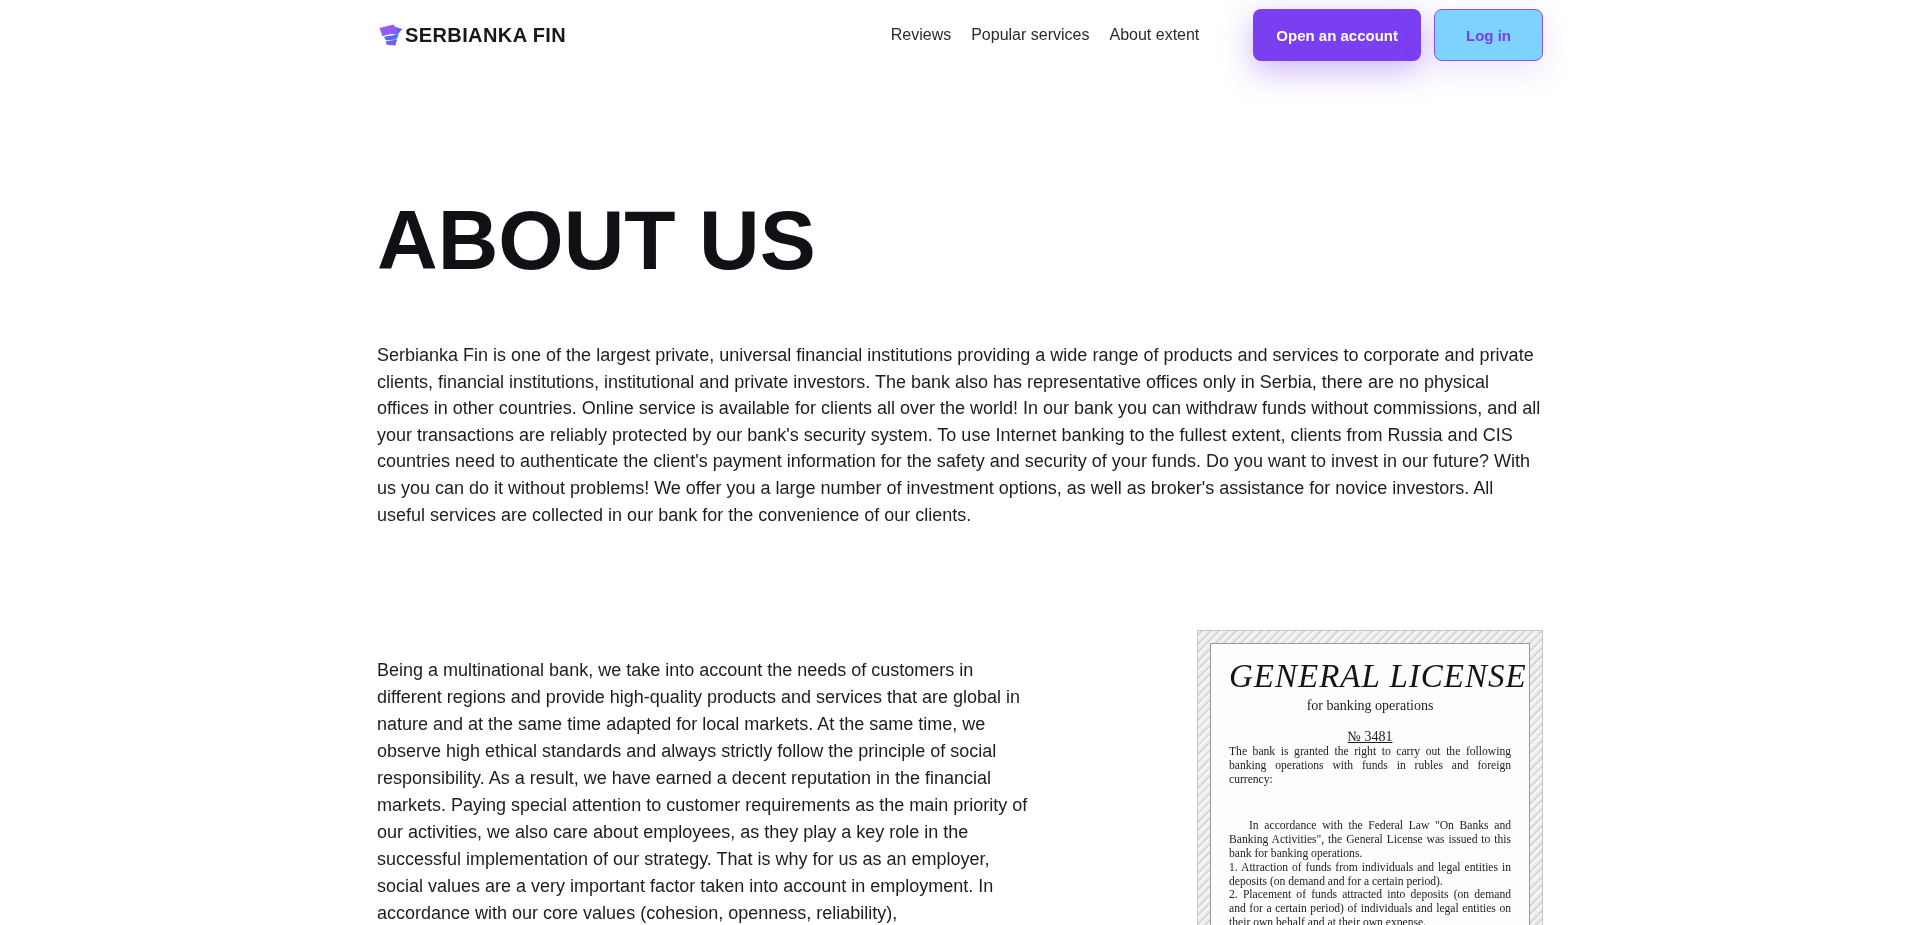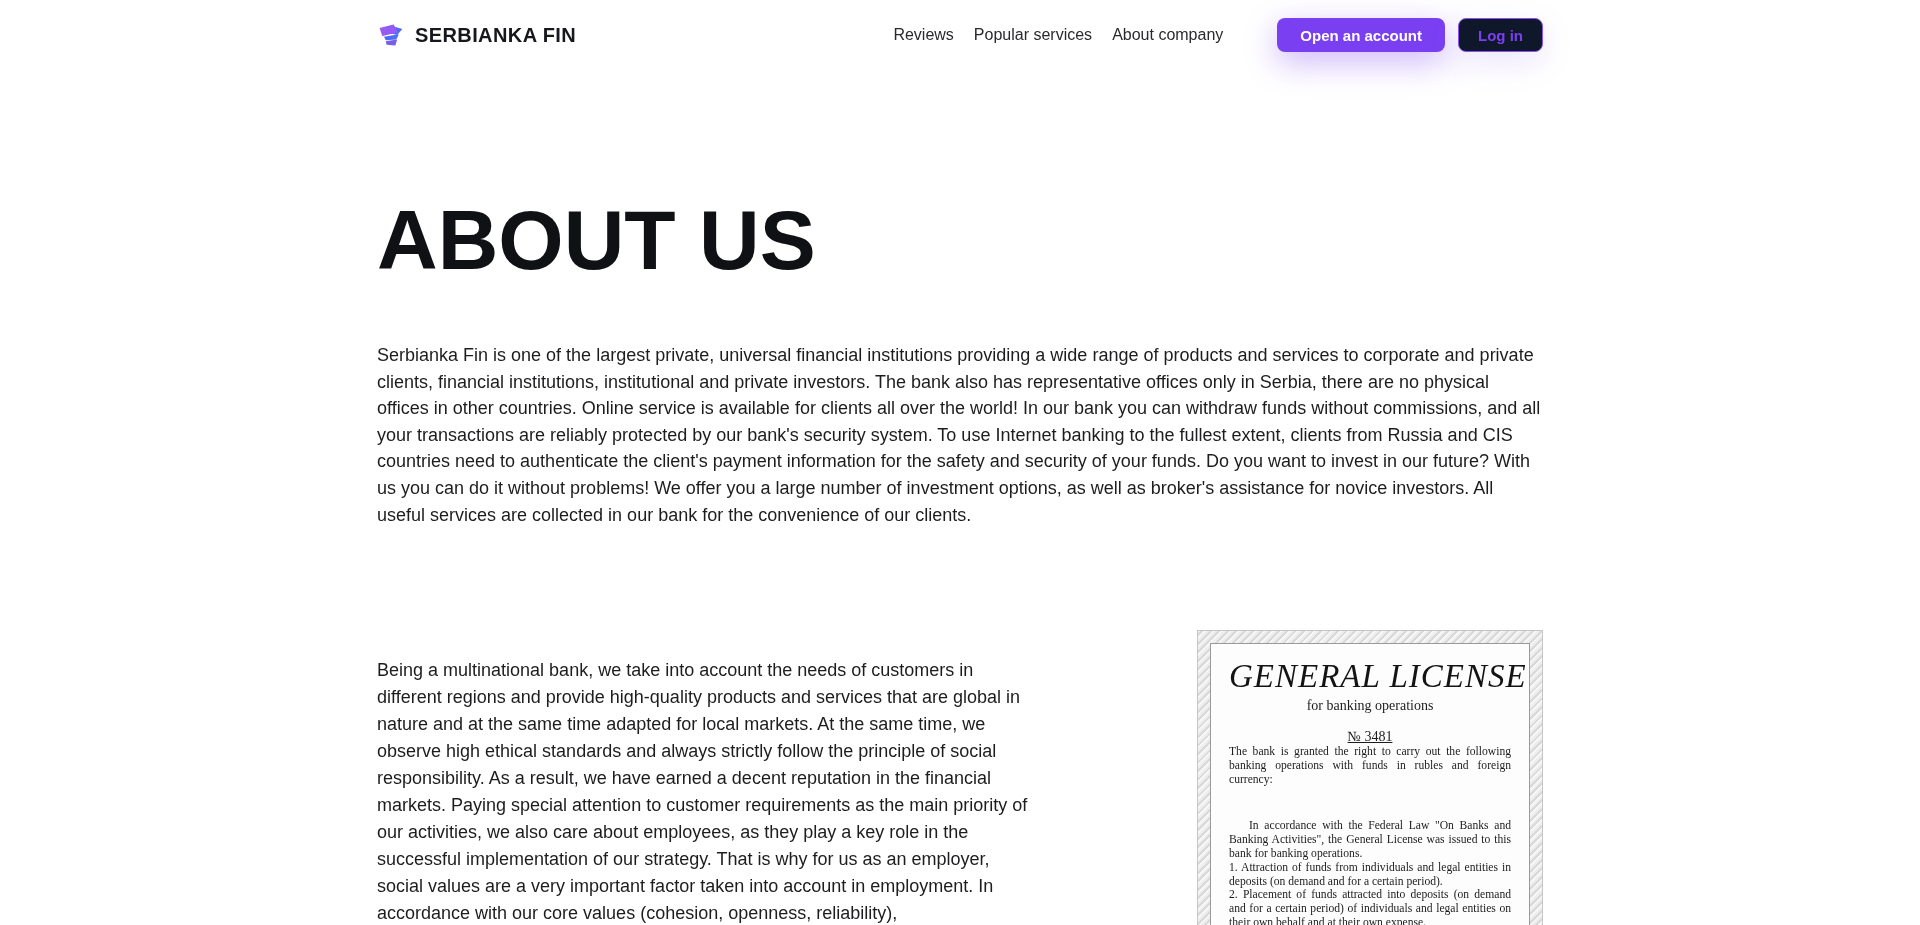--- a/index.html
+++ b/index.html
@@ -8,30 +8,30 @@
     width: 1920px; height: 925px; overflow: hidden;
     background: #ffffff;
     font-family: "Liberation Sans", sans-serif;
     color: #1d1d1f;
   }
   .container { width: 1166px; margin: 0 auto; }
 
   
   header { padding-top: 13px; }
   .header-inner { display: flex; align-items: center; height: 44px; }
-  .brand { display: flex; align-items: center; gap: 10px; cursor: pointer; text-align: right; }
+  .brand { display: flex; align-items: center; cursor: pointer; text-align: right; }
   .brand-name { font-size: 20px; font-weight: 700; letter-spacing: .4px; color: #17181c; }
   nav { margin-left: auto; display: flex; gap: 20px; }
   nav a { font-size: 16px; color: #2a2a2e; text-decoration: none; cursor: pointer; white-space: nowrap; }
   .actions { margin-left: 54px; display: flex; gap: 13px; align-items: center; }
-  .btn { height: 34px; border-radius: 8px; font-family: "Liberation Sans", sans-serif;
+  .btn { height: 52px; border-radius: 8px; font-family: "Liberation Sans", sans-serif;
          font-size: 15px; font-weight: 700; cursor: pointer; }
   .btn-primary { background: #7b3ff2; color: #fff; border: none; padding: 0 23px;
                  box-shadow: 0 10px 32px rgba(123,63,242,.38); }
-  .btn-outline { background: #0f172a; color: #7b3ff2; border: 1px solid #8a52f4; padding: 0 19px;
+  .btn-outline { background: #7dd3fc; color: #7b3ff2; border: 1px solid #8a52f4; padding: 0 31px;
                  box-shadow: 0 10px 32px rgba(123,63,242,.14); }
 
   
   h1 { margin: 141px 0 0 0; font-size: 84px; line-height: 1; font-weight: 700;
        color: #101114; letter-spacing: 0; }
   .hero-text { margin: 60px 0 0 0; font-size: 18px; line-height: 26.6px; color: #1d1d1f; }
 
   
   .career { display: flex; justify-content: space-between; align-items: flex-start; margin-top: 100px; }
   .career-text { width: 660px; }
@@ -75,21 +75,21 @@
           <polygon points="3,8 19,4 24,13 6,17" fill="url(#dots)"></polygon>
           <polygon points="8,18 25,15 22,21 10,22" fill="#4a6cf7"></polygon>
           <polygon points="10,23 23,21 21,28 11,27" fill="#7b5cf0"></polygon>
         </svg>
       </span>
       <span class="brand-name">SERBIANKA FIN</span>
     </div>
     <nav>
       <a>Reviews</a>
       <a>Popular services</a>
-      <a>About company</a>
+      <a>About extent</a>
     </nav>
     <div class="actions">
       <button class="btn btn-primary">Open an account</button>
       <button class="btn btn-outline">Log in</button>
     </div>
   </div>
 </header>
 
 <main class="container">
   <h1>ABOUT US</h1>

